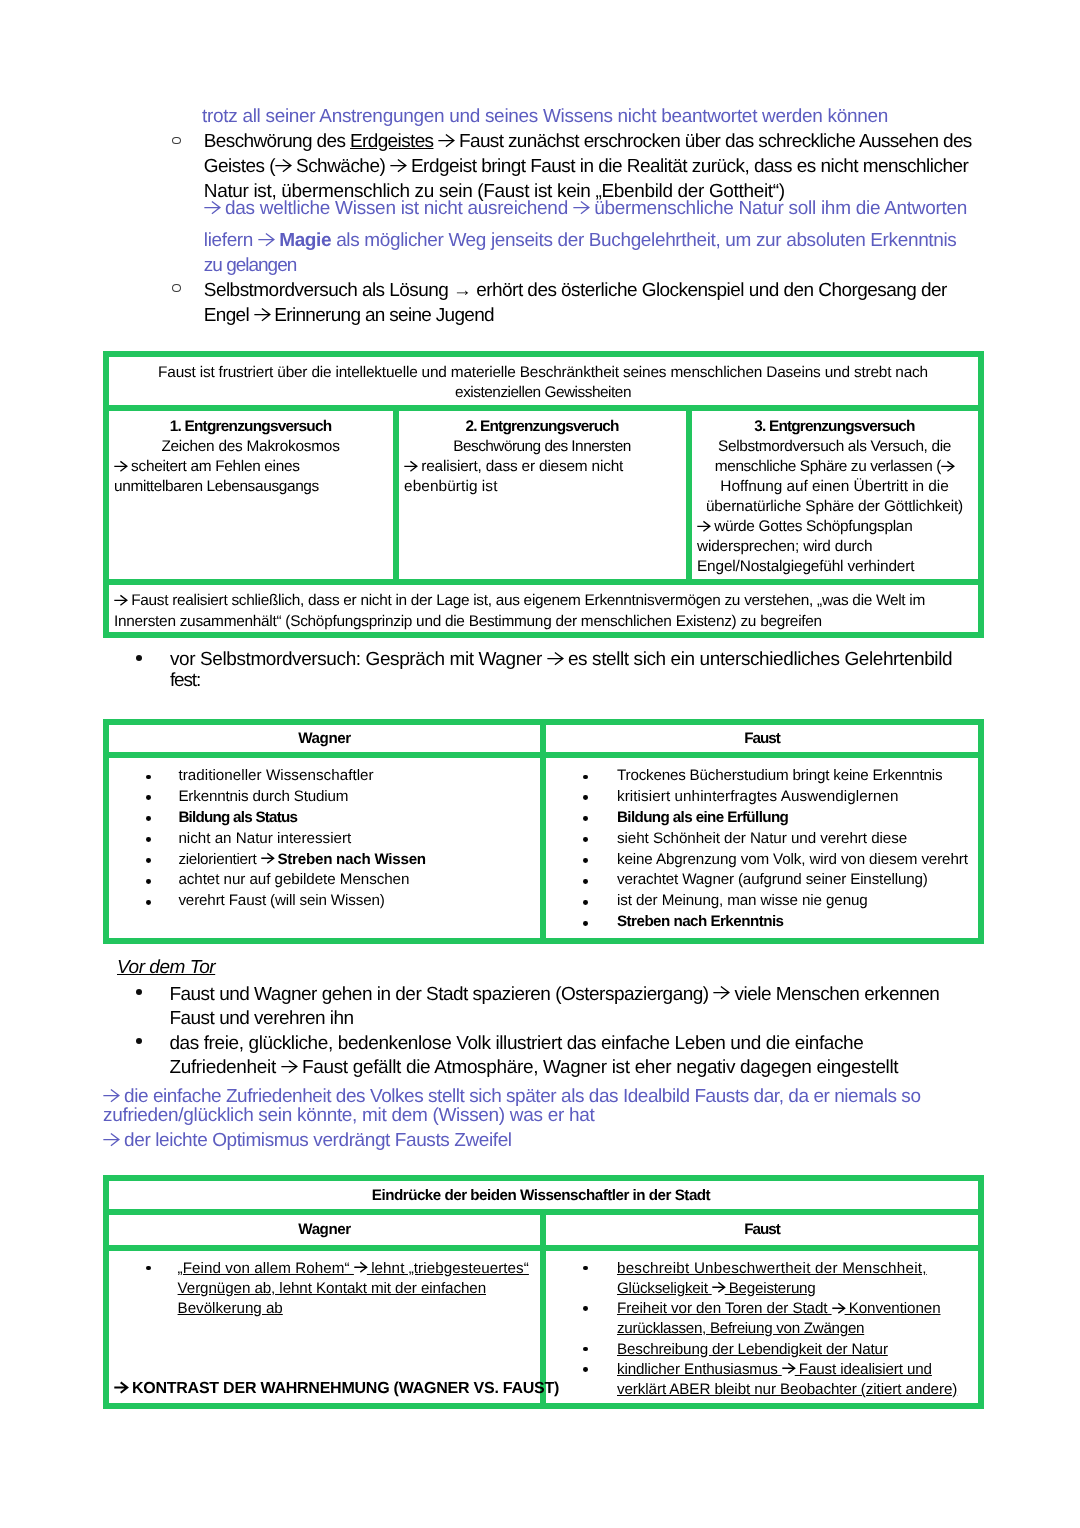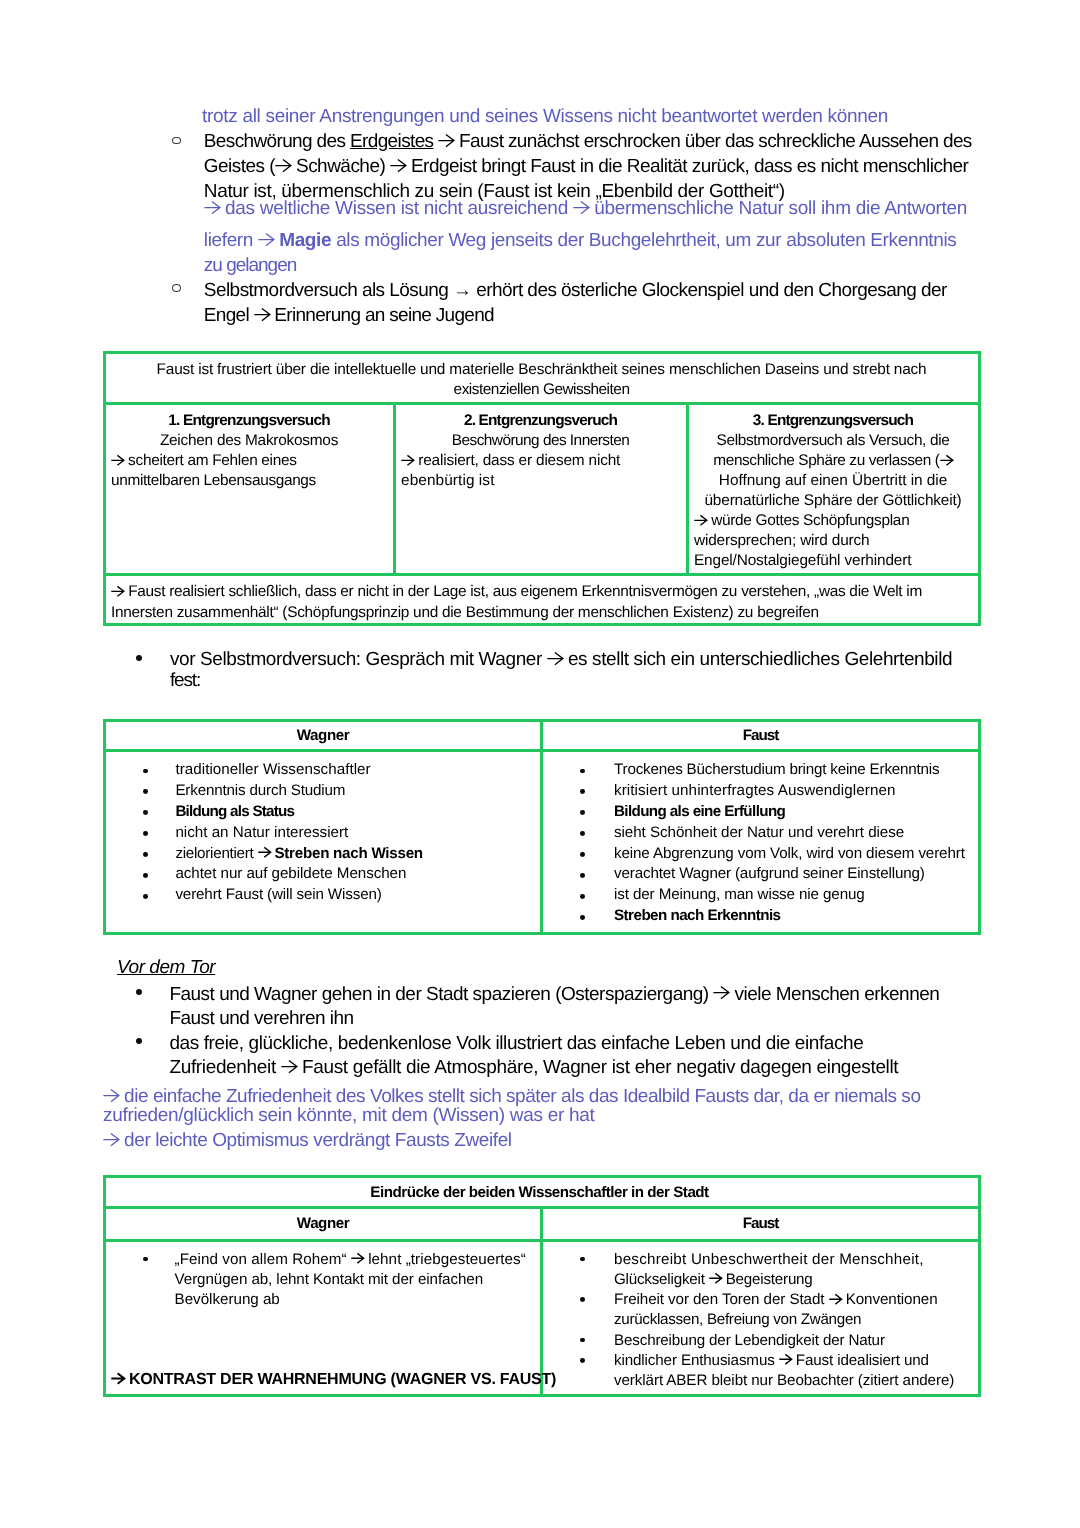--- a/index.html
+++ b/index.html
@@ -37,38 +37,38 @@
   .obullet {
     width:8.6px; height:7.8px; border:1.45px solid #3a3a3a; border-radius:50%;
     box-sizing:border-box;
   }
   
   .dbullet { width:6.4px; height:6.4px; background:#0d0d0d; border-radius:50%; }
 
   
   .tbl { position:absolute; border-collapse:collapse; table-layout:fixed;
          font-size:15.4px; letter-spacing:-0.2px; }
-  .tbl td { border:3px solid #22c55e; vertical-align:top; padding:0; }
+  .tbl td { border:6px solid #22c55e; vertical-align:top; padding:0; }
   .ctr { text-align:center; }
   .t3 .hdr1 .ln { padding-right:5px; }
   .ln { white-space:nowrap; line-height:20.05px; }
 
   
   .t1 td { padding:6px 6px 2px 5px; }
   .t1 tr:last-child td { padding:6px 6px 0px 5px; }
 
   
   .blist { list-style:none; margin:0; padding:0; }
   .blist li { position:relative; padding-left:71px; }
   #wagner-eindruecke li { padding-left:68.6px; }
   #wagner-eindruecke .bdot { left:37.3px; }
   .t2 .blist li { line-height:20.9px; }
   #wagner-traits li { padding-left:69.4px; }
   #wagner-traits .bdot { left:37.3px; }
-  .t3 .blist li { line-height:20.25px; }
+  .t3 .blist li { line-height:20.25px;text-decoration:underline; }
   .blist .bdot { position:absolute; left:37.3px; width:4.8px; height:4.8px;
                  background:#050505; border-radius:50%; }
   .t2 .blist .bdot { top:8.6px; }
   .t3 .blist .bdot { top:7.2px; }
   .blist .btxt { display:block; }
   .blist .btxt .ln { display:block; }
   .t2 { font-size:15.2px; letter-spacing:0.0px; }
   .t2 td { padding:0; }
   .t2 .hdr { padding:4px 0 2px 0; }
   .t2 .ln { line-height:20.9px; }

